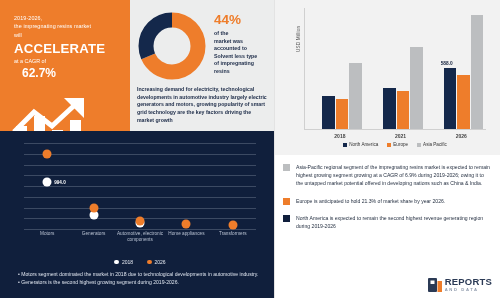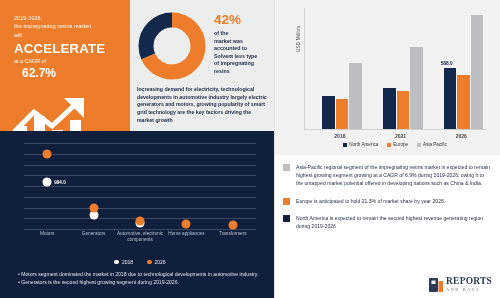--- a/index.html
+++ b/index.html
@@ -98,21 +98,21 @@
     display:flex;justify-content:center;gap:14px;align-items:center;
   }
   .dl-item{display:flex;align-items:center;gap:3px;font-size:5px;color:#e6eaf2;}
   .dl-dot{width:4.5px;height:4.5px;border-radius:50%;display:inline-block;}
   .dots-notes{
     position:absolute;left:18px;top:139px;width:248px;
     color:#dfe5ef;font-size:5.1px;line-height:8.4px;
   }
 
   
-  .logo{position:absolute;right:8px;bottom:6px;display:flex;align-items:center;gap:3px;font-family:Liberation Serif, serif;}
+  .logo{position:absolute;right:8px;bottom:6px;display:flex;align-items:center;gap:3px;}
   .logo-mark{width:14px;height:14px;position:relative;}
   .logo-text{line-height:1;}
   .logo-main{font-size:9.5px;font-weight:bold;color:#2b3a55;letter-spacing:.2px;}
   .logo-sub{font-size:4.2px;font-weight:bold;color:#8e99ab;letter-spacing:1.6px;margin-top:1px;}
   .divider-v{position:absolute;left:274px;top:0;width:1px;height:298px;background:#e3e3e3;}
 </style>
 </head>
 <body>
 
 <div class="page">
@@ -136,21 +136,21 @@
 
   <div class="panel-donut">
     <div class="donut-wrap">
       <svg viewBox="0 0 72 72" width="72" height="72">
 
         <circle cx="36" cy="36" r="26" fill="none" stroke="#ee7d2b" stroke-width="15" stroke-dasharray="111.1 52.3" transform="rotate(-90 36 36)"></circle>
         <circle cx="36" cy="36" r="26" fill="none" stroke="#14284b" stroke-width="15" stroke-dasharray="52.3 111.1" stroke-dashoffset="-111.1" transform="rotate(-90 36 36)"></circle>
       </svg>
     </div>
     <div class="donut-text">
-      <div class="pct">42%</div>
+      <div class="pct">44%</div>
       <div class="pct-desc">
         <div>of the</div>
         <div>market was</div>
         <div>accounted to</div>
         <div>Solvent less type</div>
         <div>of impregnating</div>
         <div>resins</div>
       </div>
     </div>
     <div class="donut-foot">Increasing demand for electricity, technological developments in automotive industry largely electric generators and motors, growing popularity of smart grid technology are the key factors driving the  market growth</div>

